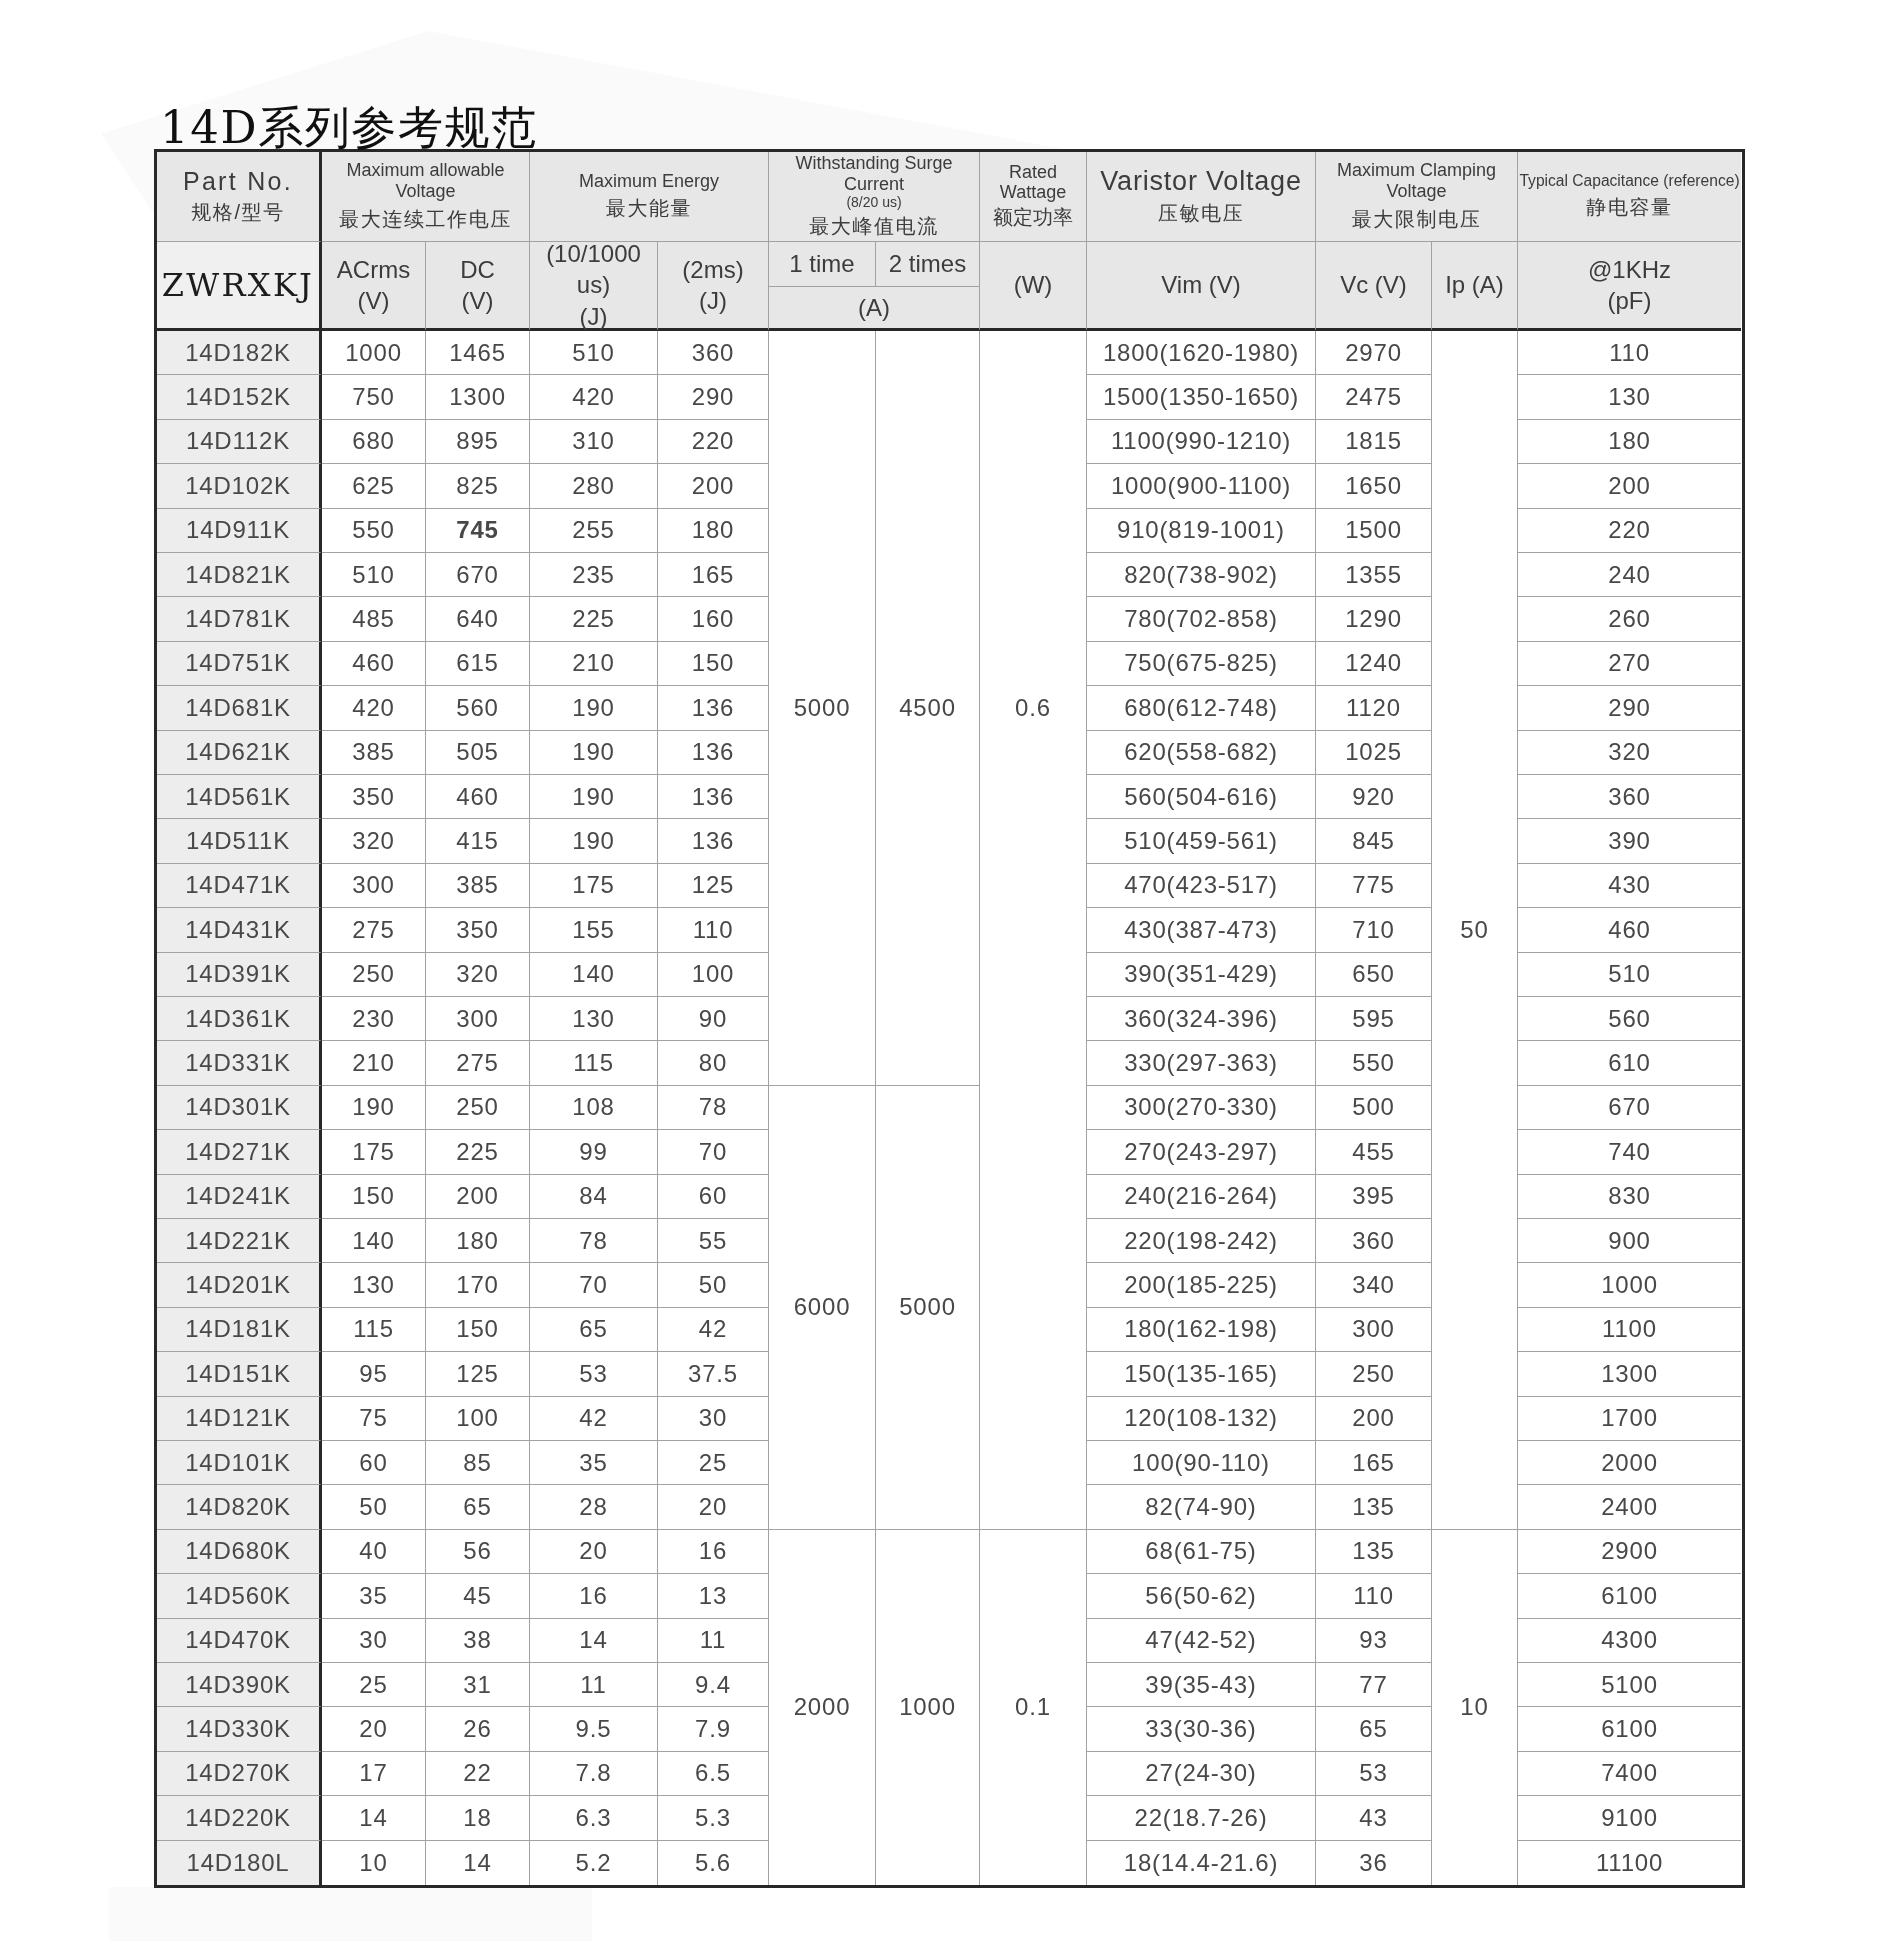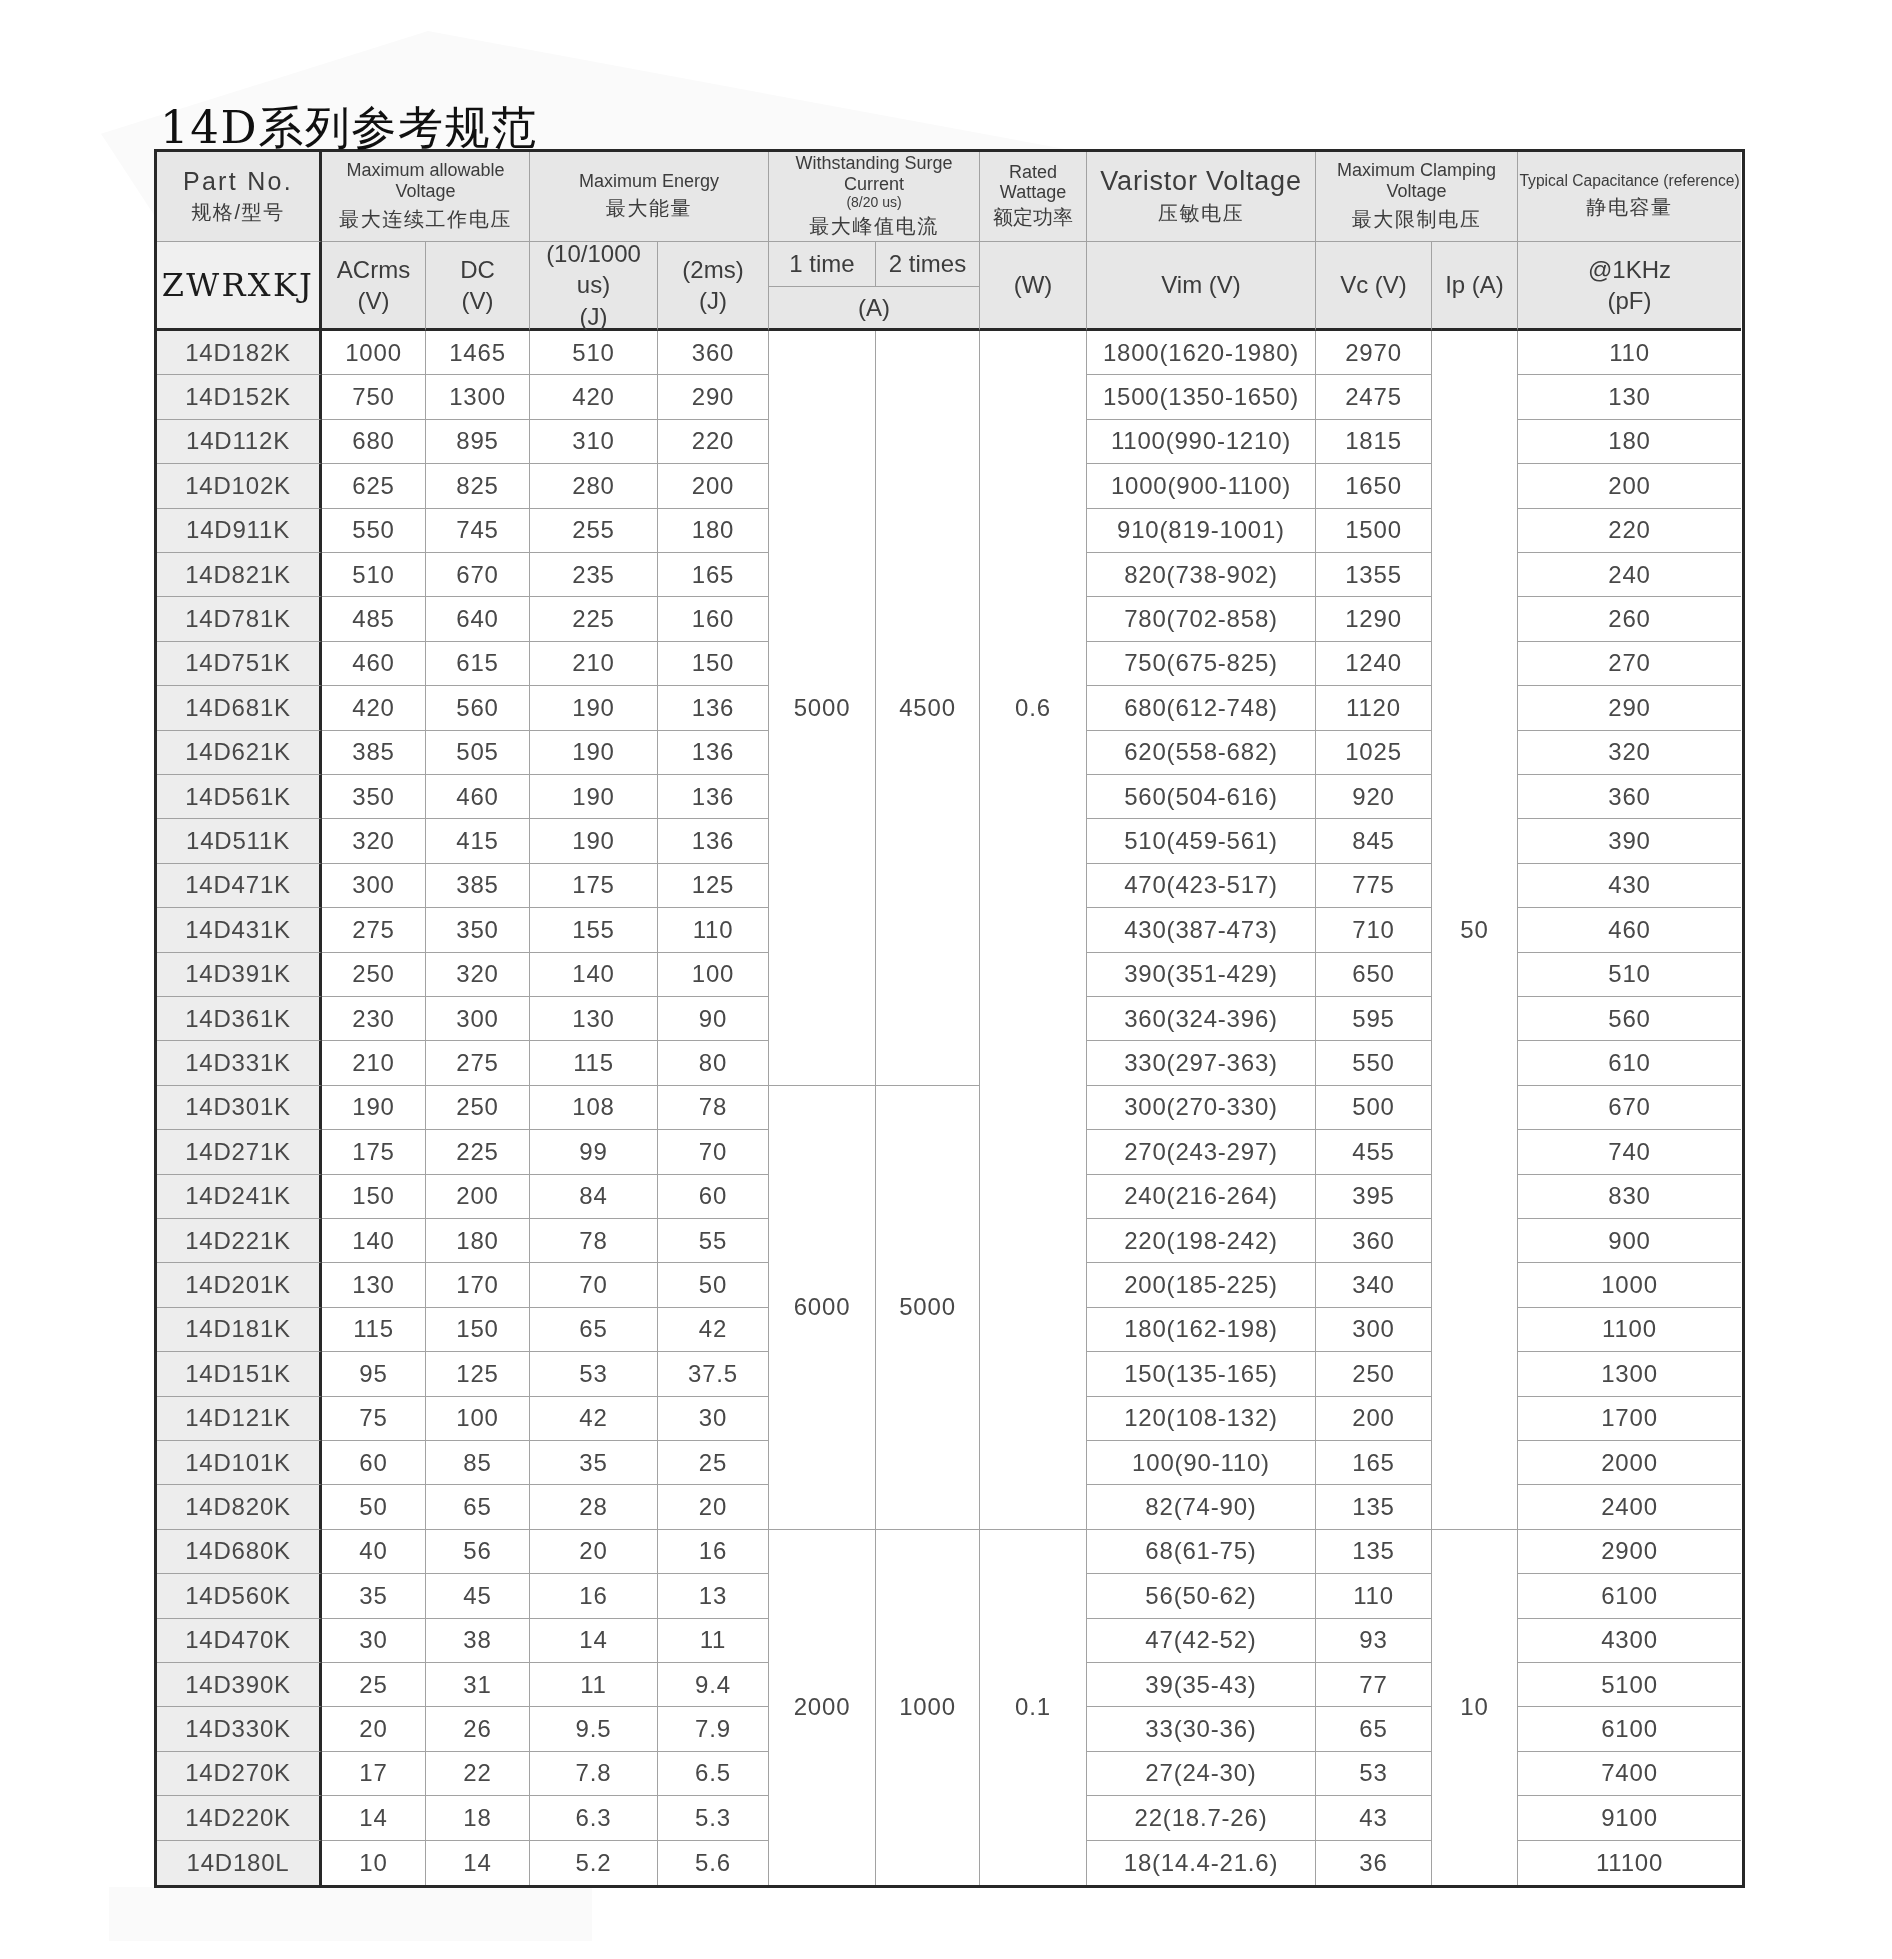--- a/index.html
+++ b/index.html
@@ -176,21 +176,21 @@
     <div class="body part-cell pr" style="grid-area: 7 / 1;">14D102K</div>
     <div class="body" style="grid-area: 7 / 2;">625</div>
     <div class="body" style="grid-area: 7 / 3;">825</div>
     <div class="body" style="grid-area: 7 / 4;">280</div>
     <div class="body" style="grid-area: 7 / 5;">200</div>
     <div class="body" style="grid-area: 7 / 9;">1000(900-1100)</div>
     <div class="body" style="grid-area: 7 / 10;">1650</div>
     <div class="body ec" style="grid-area: 7 / 12;">200</div>
     <div class="body part-cell pr" style="grid-area: 8 / 1;">14D911K</div>
     <div class="body" style="grid-area: 8 / 2;">550</div>
-    <div class="body" style="grid-area: 8 / 3;">745</div>
+    <div class="body" style="grid-area: 8 / 3; font-weight: bold;">745</div>
     <div class="body" style="grid-area: 8 / 4;">255</div>
     <div class="body" style="grid-area: 8 / 5;">180</div>
     <div class="body" style="grid-area: 8 / 9;">910(819-1001)</div>
     <div class="body" style="grid-area: 8 / 10;">1500</div>
     <div class="body ec" style="grid-area: 8 / 12;">220</div>
     <div class="body part-cell pr" style="grid-area: 9 / 1;">14D821K</div>
     <div class="body" style="grid-area: 9 / 2;">510</div>
     <div class="body" style="grid-area: 9 / 3;">670</div>
     <div class="body" style="grid-area: 9 / 4;">235</div>
     <div class="body" style="grid-area: 9 / 5;">165</div>

